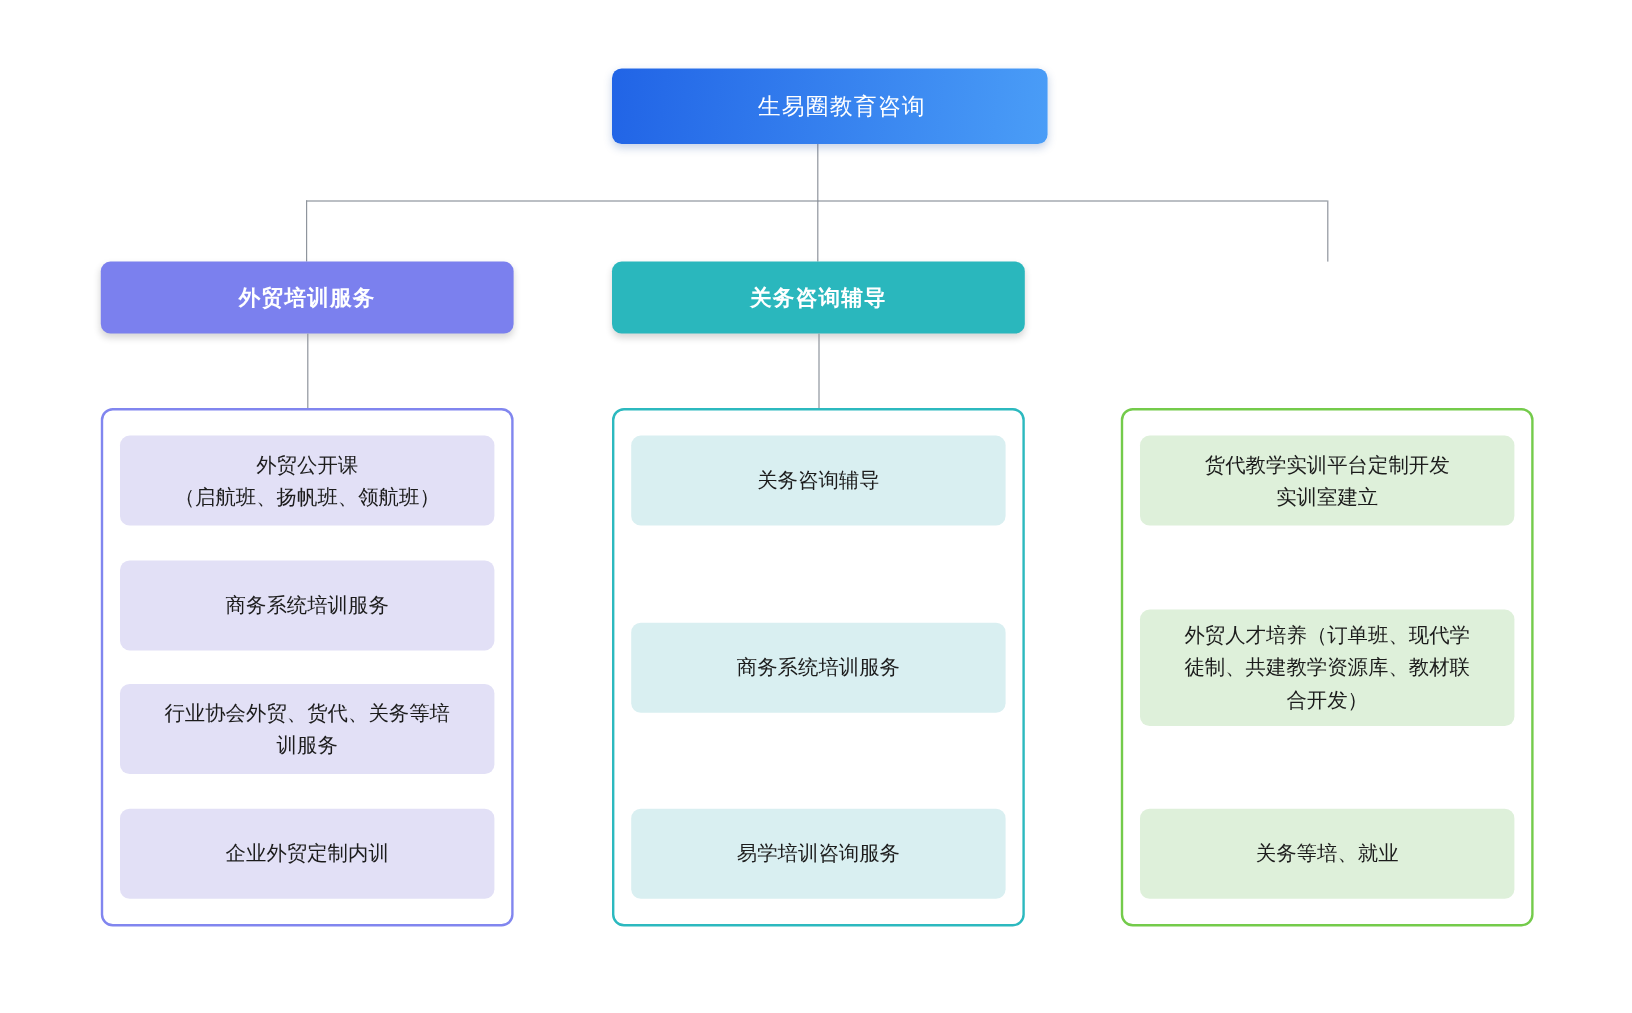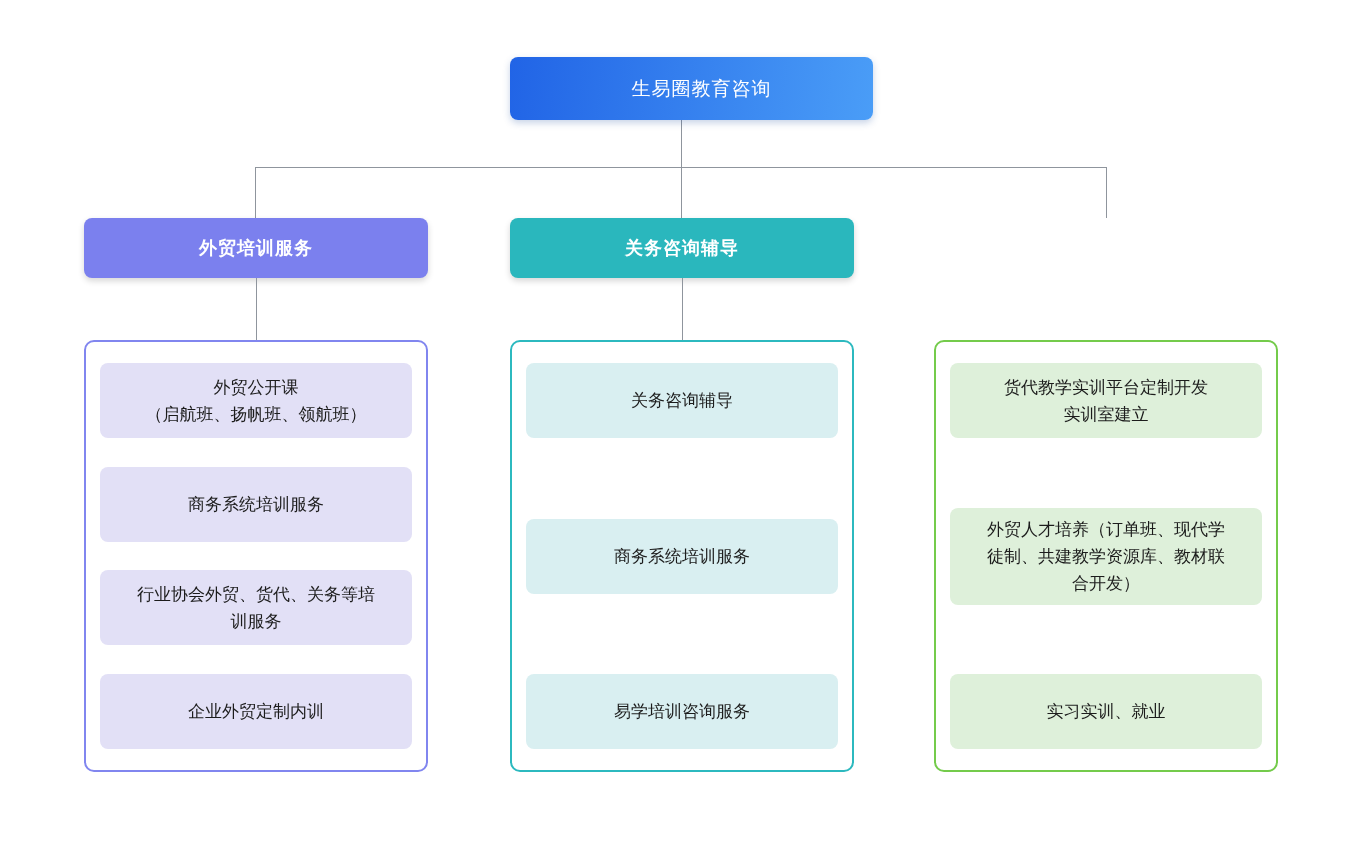--- a/index.html
+++ b/index.html
@@ -154,17 +154,17 @@
     </div>
   </div>
 
   <div class="branch-col col-2" style="--header: #72ca49; --border: #74cb4b; --itembg: #def0da;">
     <div class="group-box">
       <div class="item-box">货代教学实训平台定制开发
 实训室建立</div>
       <div class="item-box">外贸人才培养（订单班、现代学
 徒制、共建教学资源库、教材联
 合开发）</div>
-      <div class="item-box">实习实训、就业</div>
+      <div class="item-box">关务等培、就业</div>
     </div>
   </div>
 
 </div>
 
 </body></html>

